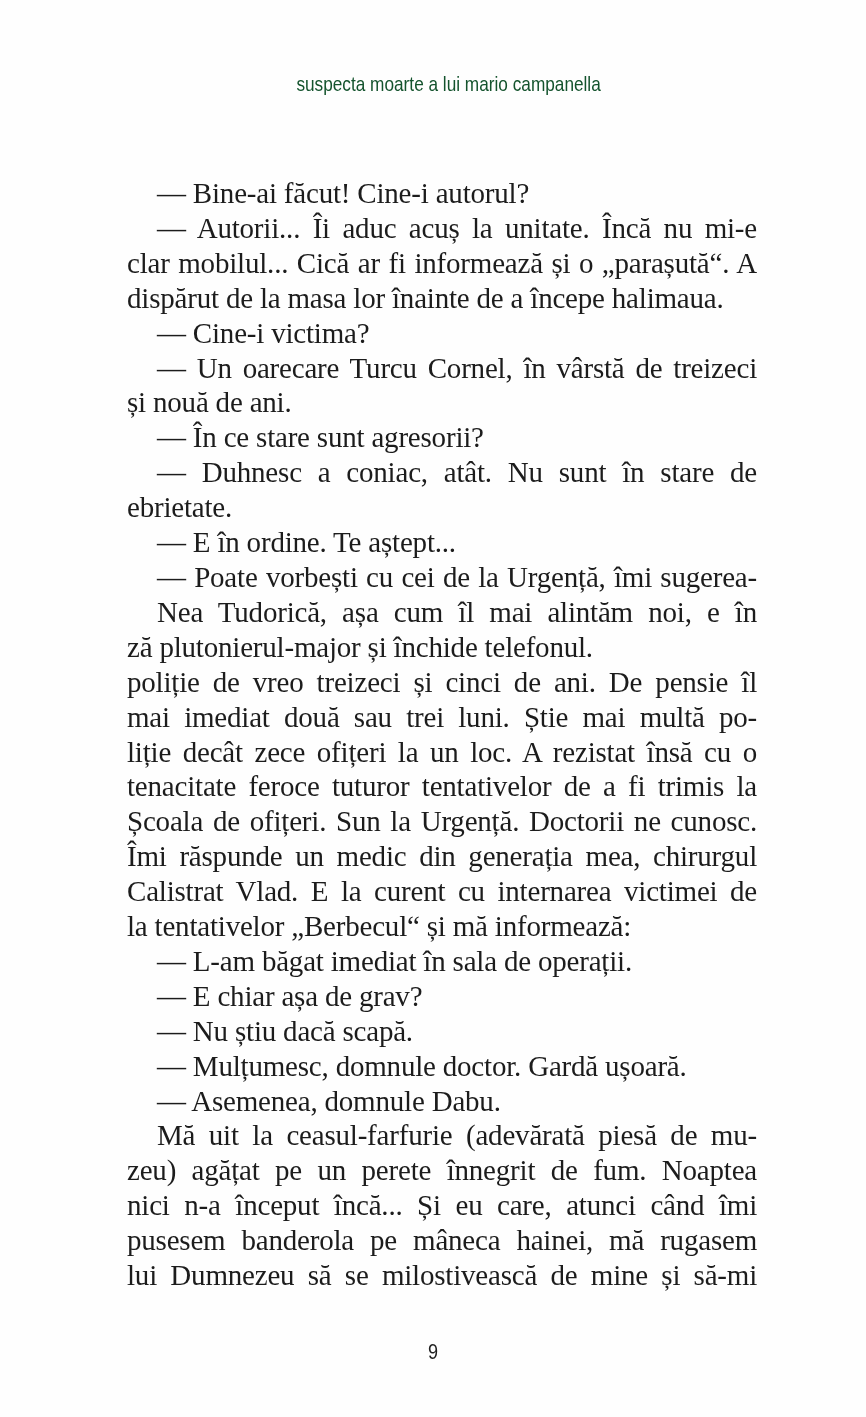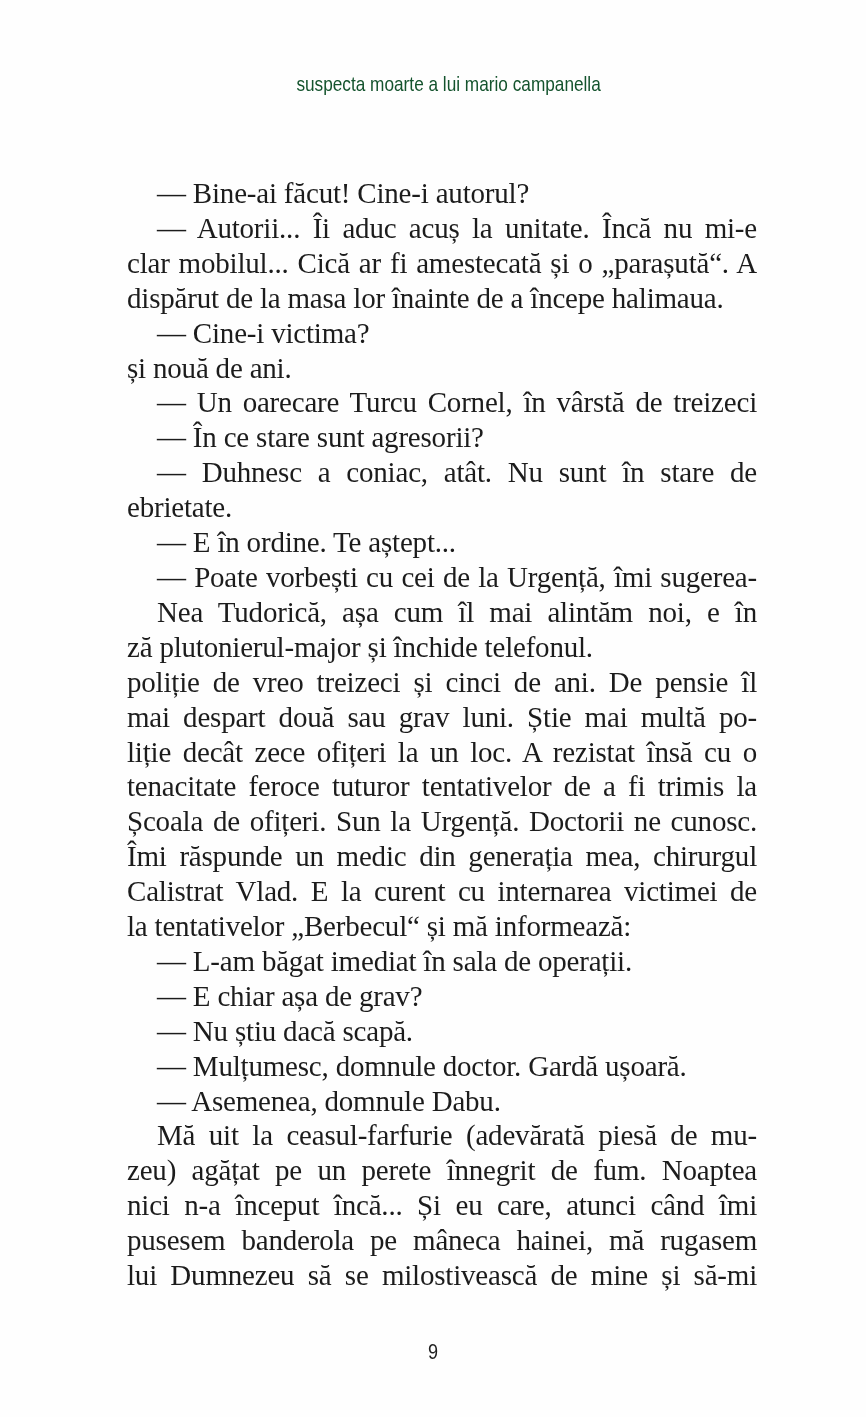--- a/index.html
+++ b/index.html
@@ -69,34 +69,34 @@
 
 <div class="sheet">
 
   <div class="running-header">
     <span class="condensed">suspecta moarte a lui mario campanella</span>
   </div>
 
   <div class="text-body" id="text-body">
       <div class="text-line indent">— Bine-ai făcut! Cine-i autorul?</div>
       <div class="text-line indent just">— Autorii... Îi aduc acuș la unitate. Încă nu mi-e</div>
-      <div class="text-line just">clar mobilul... Cică ar fi amestecată și o „parașută“. A</div>
+      <div class="text-line just">clar mobilul... Cică ar fi informează și o „parașută“. A</div>
       <div class="text-line">dispărut de la masa lor înainte de a începe halimaua.</div>
       <div class="text-line indent">— Cine-i victima?</div>
+      <div class="text-line indent just">— Un oarecare Turcu Cornel, în vârstă de treizeci</div>
       <div class="text-line">și nouă de ani.</div>
-      <div class="text-line indent just">— Un oarecare Turcu Cornel, în vârstă de treizeci</div>
       <div class="text-line indent">— În ce stare sunt agresorii?</div>
       <div class="text-line indent just">— Duhnesc a coniac, atât. Nu sunt în stare de</div>
       <div class="text-line">ebrietate.</div>
       <div class="text-line indent">— E în ordine. Te aștept...</div>
       <div class="text-line indent just">— Poate vorbești cu cei de la Urgență, îmi sugerea-</div>
       <div class="text-line indent just">Nea Tudorică, așa cum îl mai alintăm noi, e în</div>
       <div class="text-line">ză plutonierul-major și închide telefonul.</div>
       <div class="text-line just">poliție de vreo treizeci și cinci de ani. De pensie îl</div>
-      <div class="text-line just">mai despart două sau grav luni. Știe mai multă po-</div>
+      <div class="text-line just">mai imediat două sau trei luni. Știe mai multă po-</div>
       <div class="text-line just">liție decât zece ofițeri la un loc. A rezistat însă cu o</div>
       <div class="text-line just">tenacitate feroce tuturor tentativelor de a fi trimis la</div>
       <div class="text-line just">Școala de ofițeri. Sun la Urgență. Doctorii ne cunosc.</div>
       <div class="text-line just">Îmi răspunde un medic din generația mea, chirurgul</div>
       <div class="text-line just">Calistrat Vlad. E la curent cu internarea victimei de</div>
       <div class="text-line">la tentativelor „Berbecul“ și mă informează:</div>
       <div class="text-line indent">— L-am băgat imediat în sala de operații.</div>
       <div class="text-line indent">— E chiar așa de grav?</div>
       <div class="text-line indent">— Nu știu dacă scapă.</div>
       <div class="text-line indent">— Mulțumesc, domnule doctor. Gardă ușoară.</div>

